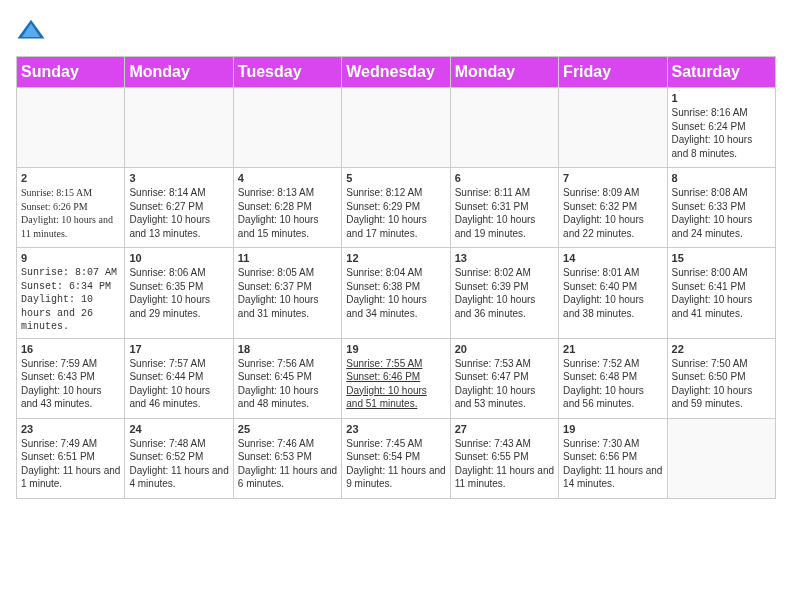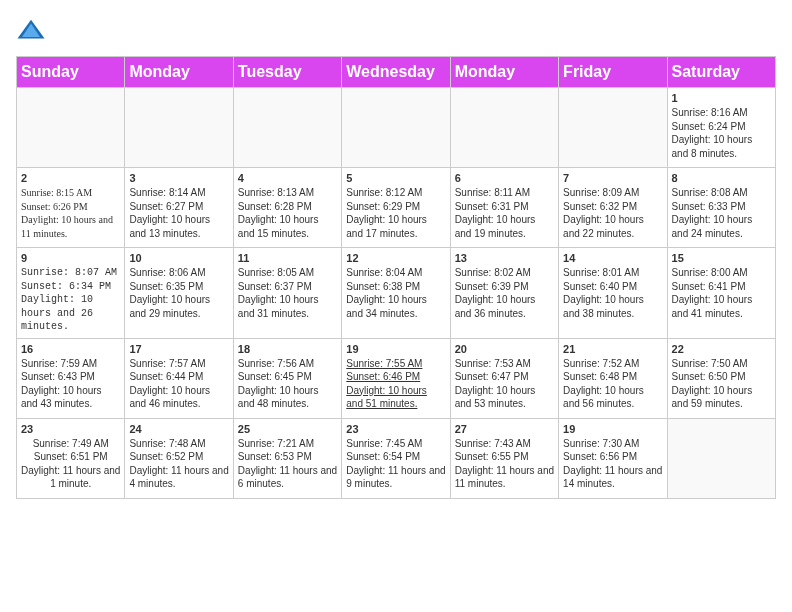--- a/index.html
+++ b/index.html
@@ -266,33 +266,33 @@
         <td>
           <span class="day-num">22</span>
           <div class="day-info" style="white-space: pre-line;">Sunrise: 7:50 AM
 Sunset: 6:50 PM
 Daylight: 10 hours and 59 minutes.</div>
         </td>
       </tr>
       <tr>
         <td>
           <span class="day-num">23</span>
-          <div class="day-info" style="white-space: pre-line; text-align: center;">Sunrise: 7:49 AM
+          <div class="day-info" style="white-space: pre-line;">Sunrise: 7:49 AM
 Sunset: 6:51 PM
 Daylight: 11 hours and 1 minute.</div>
         </td>
         <td>
           <span class="day-num">24</span>
           <div class="day-info" style="white-space: pre-line;">Sunrise: 7:48 AM
 Sunset: 6:52 PM
 Daylight: 11 hours and 4 minutes.</div>
         </td>
         <td>
           <span class="day-num">25</span>
-          <div class="day-info" style="white-space: pre-line;">Sunrise: 7:21 AM
+          <div class="day-info" style="white-space: pre-line;">Sunrise: 7:46 AM
 Sunset: 6:53 PM
 Daylight: 11 hours and 6 minutes.</div>
         </td>
         <td>
           <span class="day-num">23</span>
           <div class="day-info" style="white-space: pre-line;">Sunrise: 7:45 AM
 Sunset: 6:54 PM
 Daylight: 11 hours and 9 minutes.</div>
         </td>
         <td>

